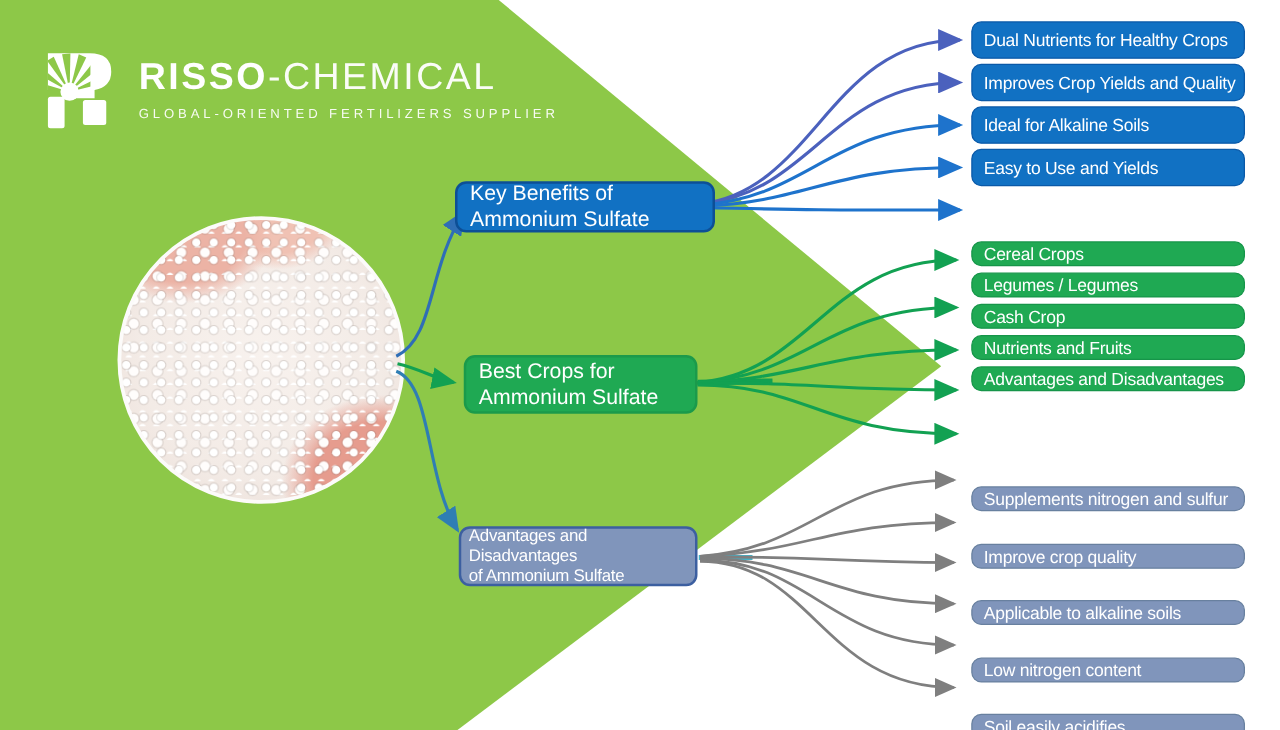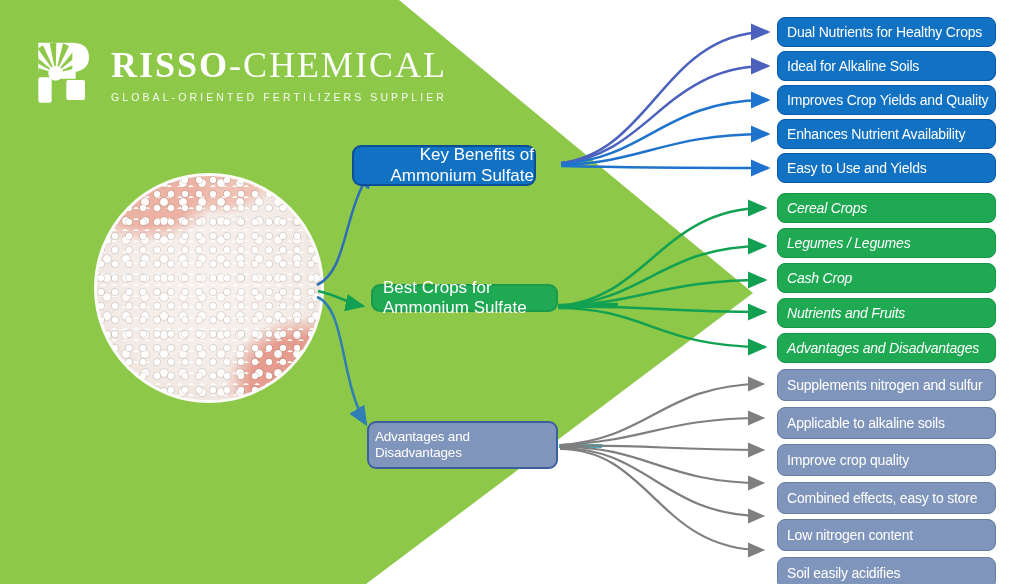--- a/index.html
+++ b/index.html
@@ -10,21 +10,21 @@
   
   .green-bg{
     position:absolute;inset:0;background:var(--bg_green,#8DC848);
     clip-path:polygon(0 0,399px 0,753px 293px,366px 584px,0 584px);
     z-index:0;
   }
   
   .logo{position:absolute;left:33px;top:33px;display:flex;align-items:flex-start;z-index:3;}
   .logo-icon{width:60px;height:68px;margin-top:5px;}
   .logo-text{margin-left:18px;color:#fff;}
-  .brand{font-size:36px;letter-spacing:2px;line-height:1;margin-top:14px;white-space:nowrap;font-family:Liberation Serif, serif;}
+  .brand{font-size:30px;letter-spacing:2px;line-height:1;margin-top:14px;white-space:nowrap;}
   .brand .b{font-weight:700;}
   .brand .t{font-weight:400;opacity:.96;}
   .tagline{font-size:10.5px;letter-spacing:3.1px;margin-top:8px;color:rgba(255,255,255,.93);white-space:nowrap;}
   
   .photo{
     position:absolute;left:94px;top:173px;width:230px;height:230px;border-radius:50%;
     box-sizing:border-box;border:3px solid #fcfbfa;z-index:1;
     background-color:#f3ece7;
     background-image:
       radial-gradient(circle at 4px 4px,#ffffff 2.8px,rgba(110,100,95,.20) 3.6px,transparent 4.5px),
@@ -36,38 +36,38 @@
       radial-gradient(circle at 50% 48%,#f8f2ee 0%,#f3ebe6 60%,#eadcd5 100%);
     background-size:14px 14px,19px 19px,11px 11px,100% 100%,100% 100%,100% 100%,100% 100%;
   }
   
   .wires{position:absolute;inset:0;z-index:2;pointer-events:none;}
   
   .node{
     position:absolute;z-index:3;box-sizing:border-box;border-radius:9px;color:#fff;
     display:flex;flex-direction:column;justify-content:center;padding-left:10px;line-height:1.18;
   }
-  .node-benefits{left:352px;top:145px;width:184px;height:41px;font-size:17px;
-    background:var(--node_blue,#1171C3);border:2px solid #0d4f96;align-items:flex-end;}
-  .node-crops{left:371px;top:284px;width:187px;height:28px;font-size:17px;
+  .node-benefits{left:364px;top:145px;width:208px;height:41px;font-size:17px;
+    background:var(--node_blue,#1171C3);border:2px solid #0d4f96;}
+  .node-crops{left:371px;top:284px;width:187px;height:47px;font-size:17px;
     background:var(--node_green,#1FA953);border:2px solid #1b9a4b;}
   .node-proscons{left:367px;top:421px;width:191px;height:48px;font-size:13.5px;letter-spacing:-0.2px;
     background:var(--node_slate,#8095BB);border:2px solid #3c5fa0;padding-left:6px;}
   
   .col{position:absolute;left:777px;width:219px;display:flex;flex-direction:column;z-index:3;}
   .col-benefits{top:17px;gap:4.5px;}
   .col-crops{top:193px;gap:5px;}
   .col-proscons{top:369px;gap:5.5px;}
   .col .item{
     box-sizing:border-box;border-radius:8px;color:#fff;font-size:14px;letter-spacing:-0.2px;
     display:flex;align-items:center;padding-left:9px;white-space:nowrap;overflow:hidden;
   }
   .col-benefits .item{height:29.5px;background:var(--node_blue,#1171C3);border:1.5px solid #0a59a8;}
-  .col-crops .item{height:30px;background:var(--node_green,#1FA953);border:1.5px solid #169549;font-style:italic;}
-  .col-proscons .item{height:32px;background:var(--node_slate,#8095BB);border:1.5px solid #68809f;}
+  .col-crops .item{height:20px;background:var(--node_green,#1FA953);border:1.5px solid #169549;}
+  .col-proscons .item{height:20px;background:var(--node_slate,#8095BB);border:1.5px solid #68809f;margin-top:20px;}
 </style>
 </head>
 <body>
 
 <div class="canvas">
 
   <div class="green-bg"></div>
 
   <div class="logo">
     <svg class="logo-icon" viewBox="0 0 90 100">
@@ -154,38 +154,37 @@
   <div class="node node-benefits">
     <span>Key Benefits of</span>
     <span>Ammonium Sulfate</span>
   </div>
   <div class="node node-crops">
     <span>Best Crops for</span>
     <span>Ammonium Sulfate</span>
   </div>
   <div class="node node-proscons">
     <span>Advantages and Disadvantages</span>
+    <span>of Ammonium Sulfate</span>
   </div>
 
   <div class="col col-benefits">
       <div class="item">Dual Nutrients for Healthy Crops</div>
+      <div class="item">Improves Crop Yields and Quality</div>
       <div class="item">Ideal for Alkaline Soils</div>
-      <div class="item">Improves Crop Yields and Quality</div>
-      <div class="item">Enhances Nutrient Availability</div>
       <div class="item">Easy to Use and Yields</div>
     </div>
   <div class="col col-crops">
       <div class="item">Cereal Crops</div>
       <div class="item">Legumes / Legumes</div>
       <div class="item">Cash Crop</div>
       <div class="item">Nutrients and Fruits</div>
       <div class="item">Advantages and Disadvantages</div>
     </div>
   <div class="col col-proscons">
       <div class="item">Supplements nitrogen and sulfur</div>
+      <div class="item">Improve crop quality</div>
       <div class="item">Applicable to alkaline soils</div>
-      <div class="item">Improve crop quality</div>
-      <div class="item">Combined effects, easy to store</div>
       <div class="item">Low nitrogen content</div>
       <div class="item">Soil easily acidifies</div>
     </div>
 
 </div>
 
 </body></html>

